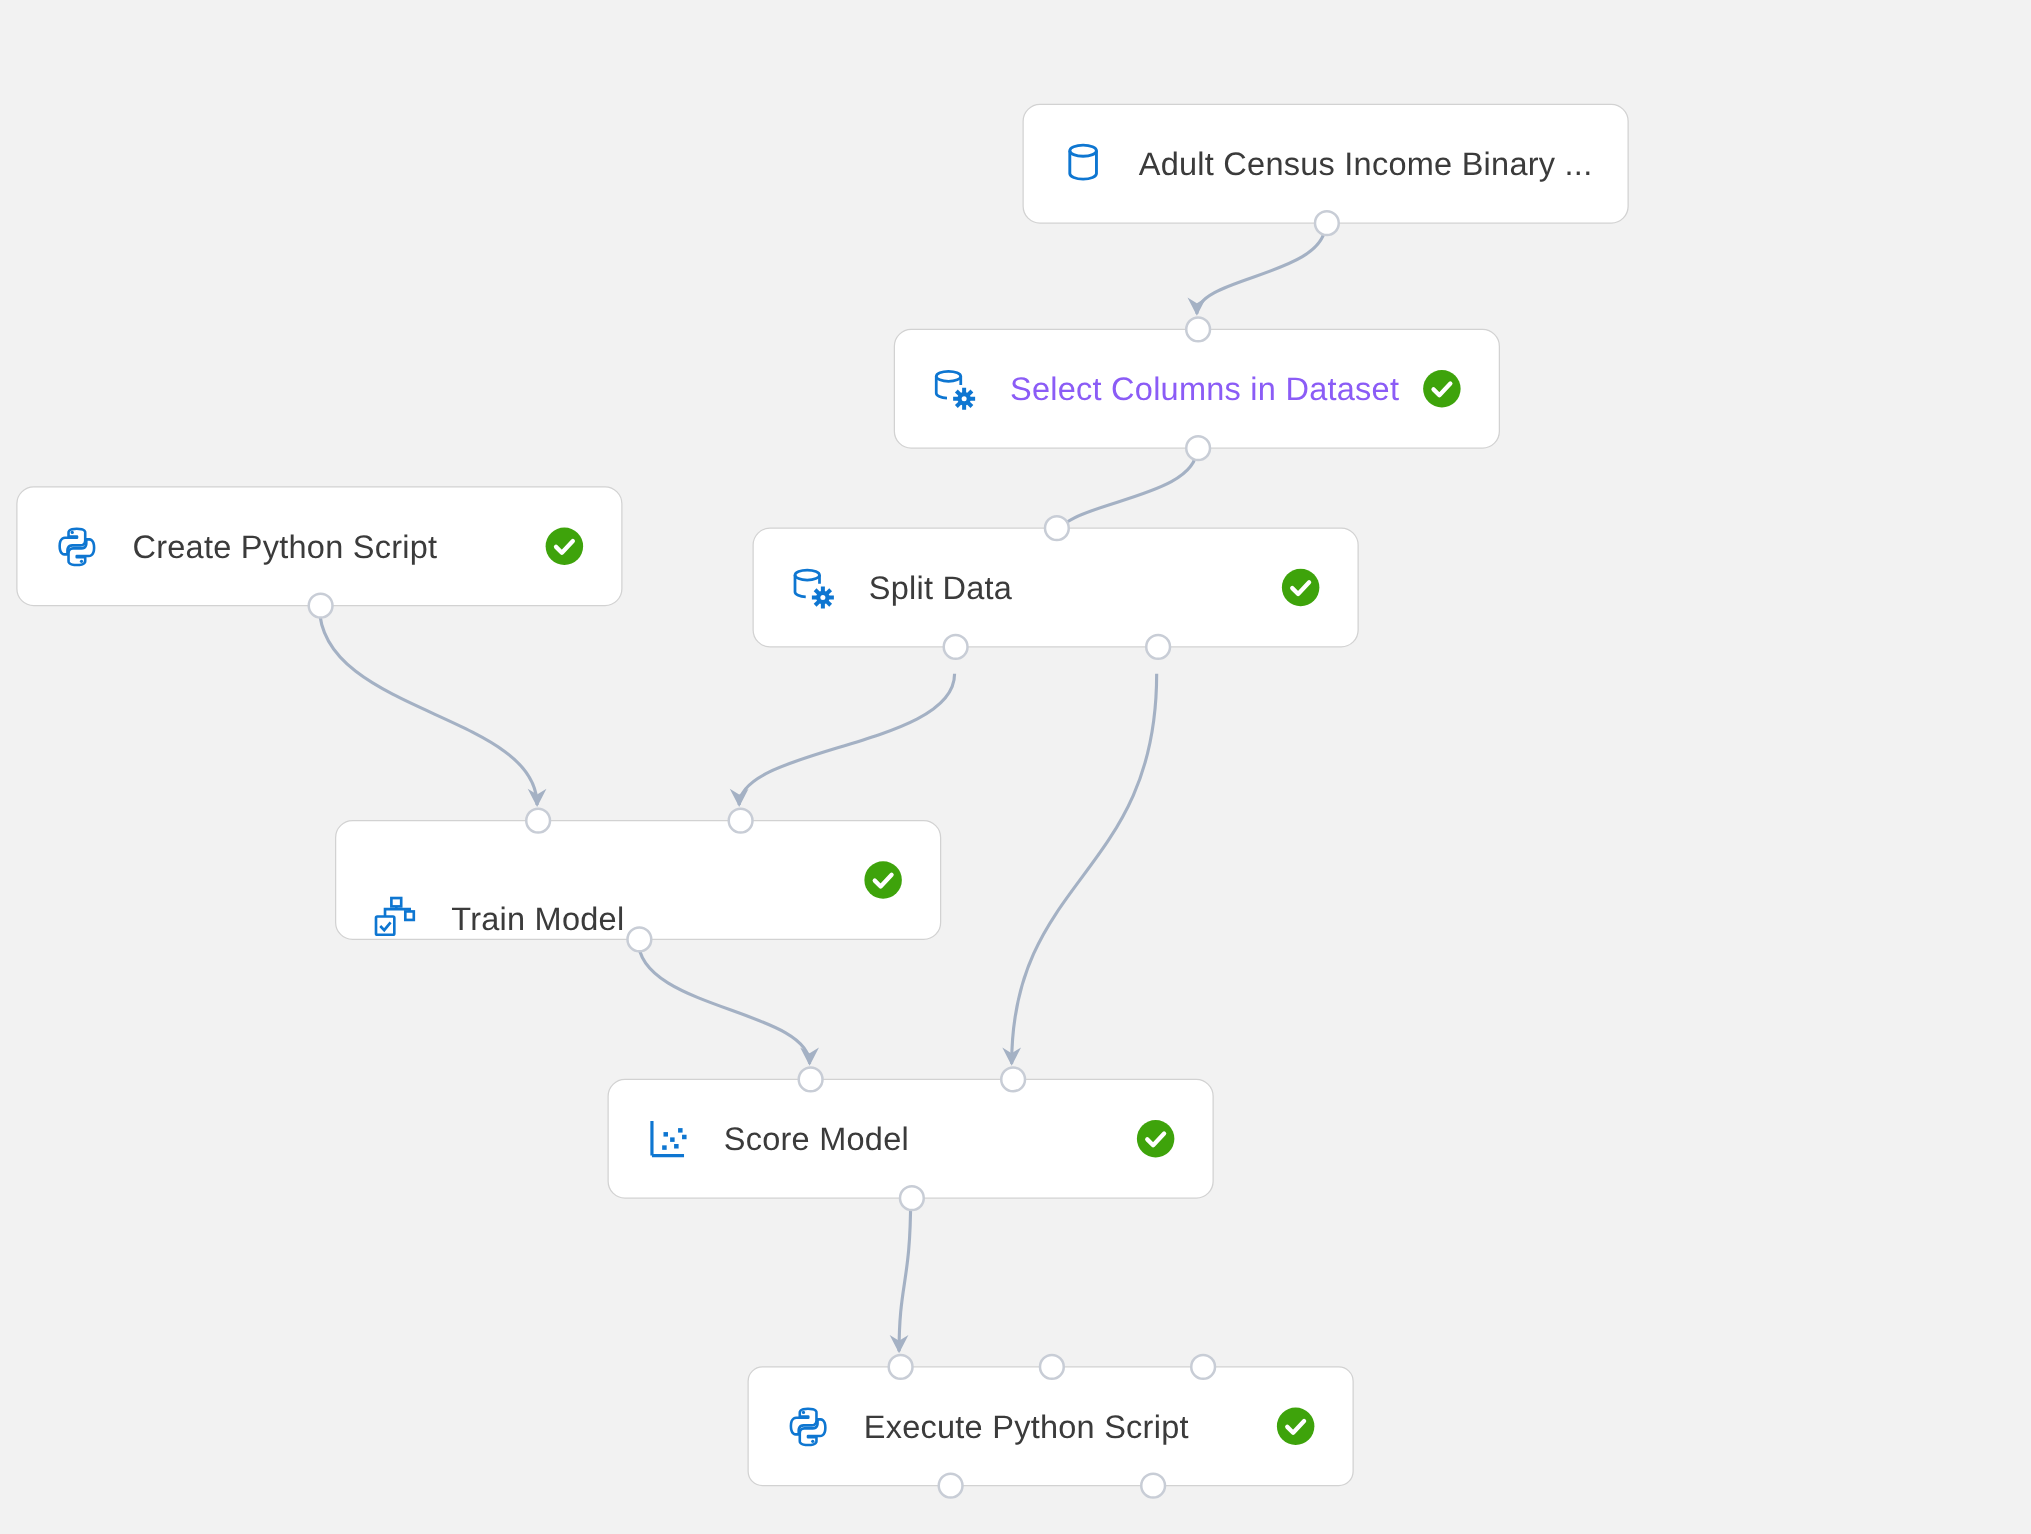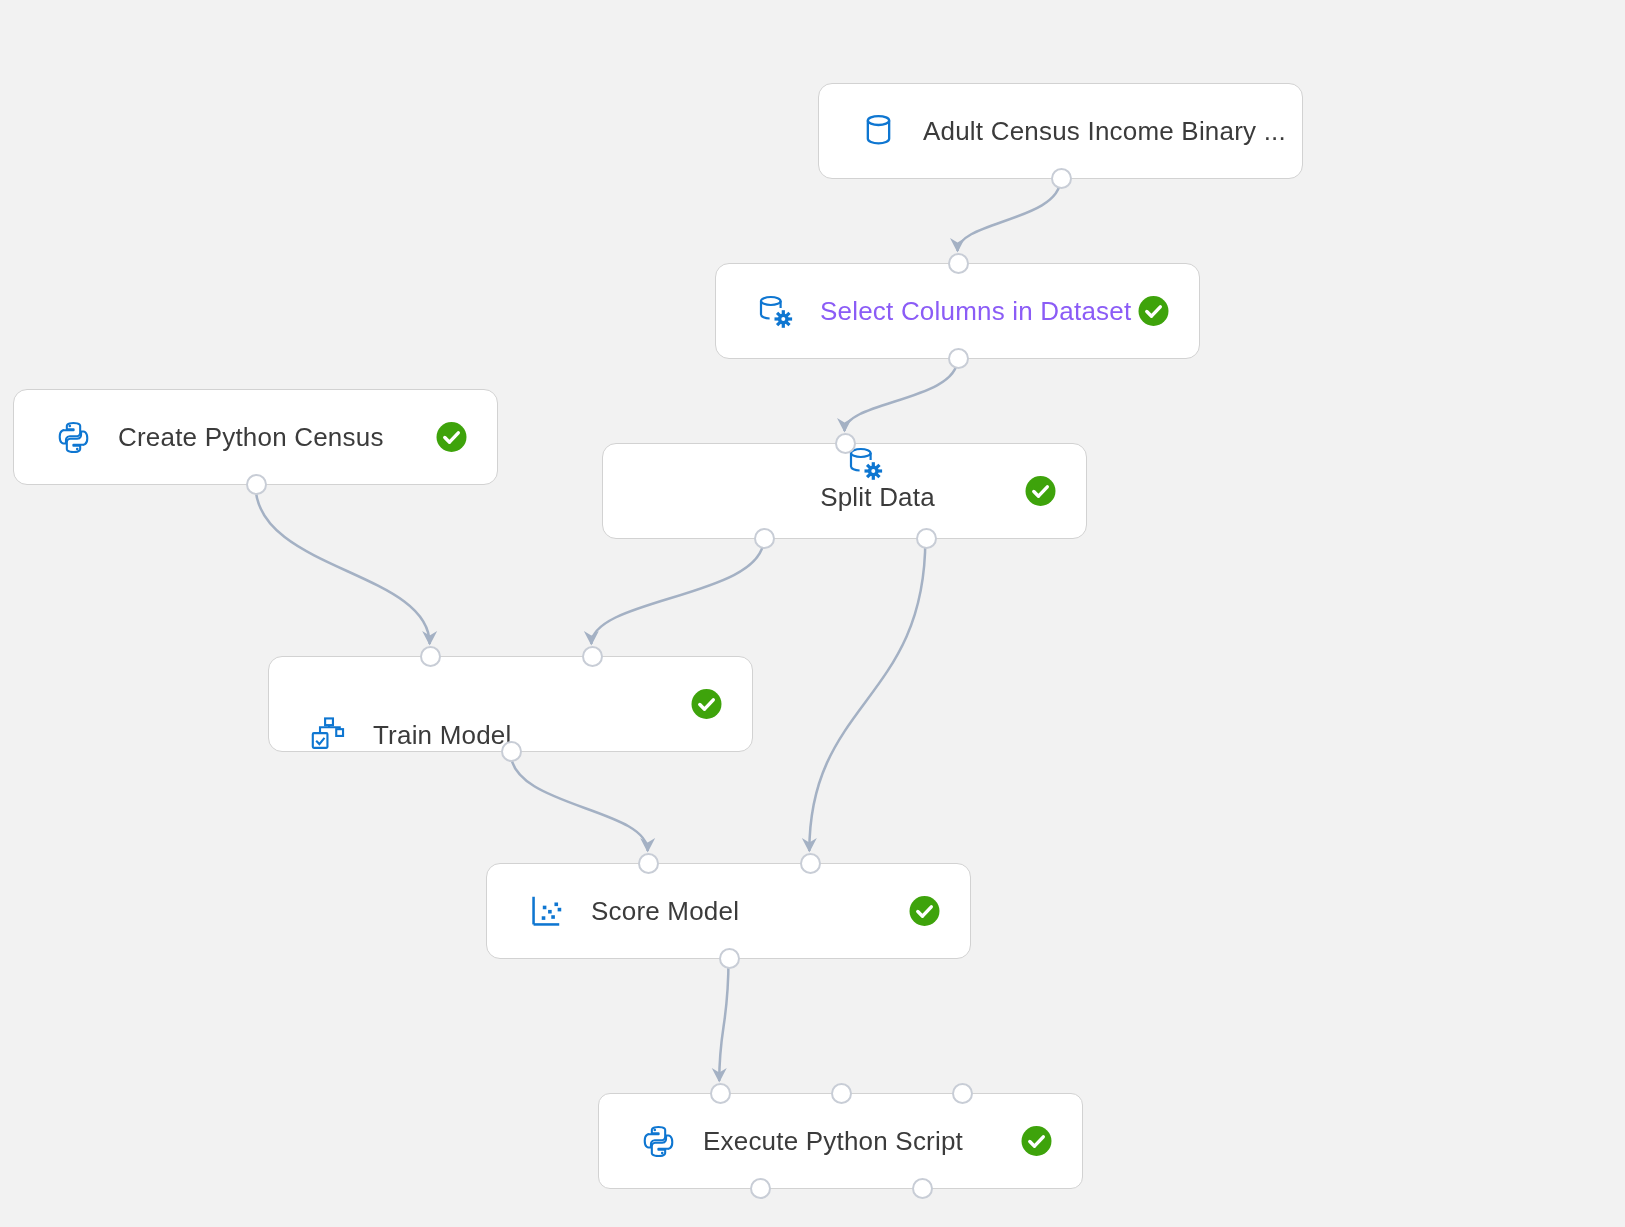--- a/index.html
+++ b/index.html
@@ -11,21 +11,21 @@
   }
   #edges{position:absolute;left:0;top:0;z-index:0;}
   .node{
     position:absolute;
     background:#ffffff;
     border:1.5px solid #d2d2d2;
     border-radius:14px;
     box-sizing:border-box;
     display:flex;
     align-items:center;
-    padding-left:40px;
+    padding-left:28px;
     z-index:1;
   }
   .node .icon{display:flex;align-items:center;justify-content:center;width:38px;flex:0 0 38px;}
   .node .label{
     margin-left:26px;
     font-size:26px;
     color:#3b3b3b;
     white-space:nowrap;
     letter-spacing:0.2px;
   }
@@ -113,30 +113,30 @@
       <span class="icon">
         <svg width="35" height="35" viewBox="0 0 32 32">
           <g fill="#fff" stroke="#0e76d1" stroke-width="1.9" stroke-linejoin="round">
             <path d="M15.9 2.7c-6.4 0-6 2.8-6 2.8v2.9h6.2v0.9H7.5c0 0-4.1-0.5-4.1 6 0 6.5 3.6 6.2 3.6 6.2h2.1v-3c0 0-0.1-3.6 3.5-3.6h6.1c0 0 3.4 0.1 3.4-3.3V5.5c0 0 0.5-2.8-6.2-2.8z"></path>
             <path d="M15.9 2.7c-6.4 0-6 2.8-6 2.8v2.9h6.2v0.9H7.5c0 0-4.1-0.5-4.1 6 0 6.5 3.6 6.2 3.6 6.2h2.1v-3c0 0-0.1-3.6 3.5-3.6h6.1c0 0 3.4 0.1 3.4-3.3V5.5c0 0 0.5-2.8-6.2-2.8z" transform="rotate(180 16 16)"></path>
           </g>
           <circle cx="12.6" cy="5.4" r="1.2" fill="#0e76d1"></circle>
           <circle cx="19.4" cy="26.6" r="1.2" fill="#0e76d1"></circle>
         </svg>
       </span>
-      <span class="label" style="color: rgb(59, 59, 59);">Create Python Census</span>
-      <span class="badge">
-        <svg width="31" height="31" viewBox="0 0 31 31">
-          <circle cx="15.5" cy="15.5" r="15" fill="#3ea30b"></circle>
-          <path d="M8.8 16 l4.7 4.7 8.8-9.4" fill="none" stroke="#fff" stroke-width="3.4" stroke-linecap="round" stroke-linejoin="round"></path>
-        </svg>
-      </span>
-      <div class="port out" style="left: 232px; border-color: rgb(200, 205, 214);"></div>
-    </div>
-    <div class="node" style="left: 602px; top: 443px; width: 485px; height: 96px; border-color: rgb(210, 210, 210); background: rgb(255, 255, 255); flex-direction: column;">
+      <span class="label" style="color: rgb(59, 59, 59);">Create Python Script</span>
+      <span class="badge">
+        <svg width="31" height="31" viewBox="0 0 31 31">
+          <circle cx="15.5" cy="15.5" r="15" fill="#3ea30b"></circle>
+          <path d="M8.8 16 l4.7 4.7 8.8-9.4" fill="none" stroke="#fff" stroke-width="3.4" stroke-linecap="round" stroke-linejoin="round"></path>
+        </svg>
+      </span>
+      <div class="port out" style="left: 232px; border-color: rgb(200, 205, 214);"></div>
+    </div>
+    <div class="node" style="left: 602px; top: 422px; width: 485px; height: 96px; border-color: rgb(210, 210, 210); background: rgb(255, 255, 255);">
       <span class="icon">
         <svg width="36" height="36" viewBox="0 0 36 36">
           <g fill="none" stroke="#0e76d1" stroke-width="2.2">
             <ellipse cx="13.8" cy="8" rx="9.8" ry="4"></ellipse>
             <path d="M4 8 V21.6 c0 2 3.8 3.7 8.6 3.9"></path>
             <path d="M23.6 8 v7"></path>
           </g>
           <g transform="translate(26.3,26)">
             <g fill="#0e76d1">
               <rect x="-1.6" y="-8.8" width="3.2" height="4.5" transform="rotate(0)"></rect>

